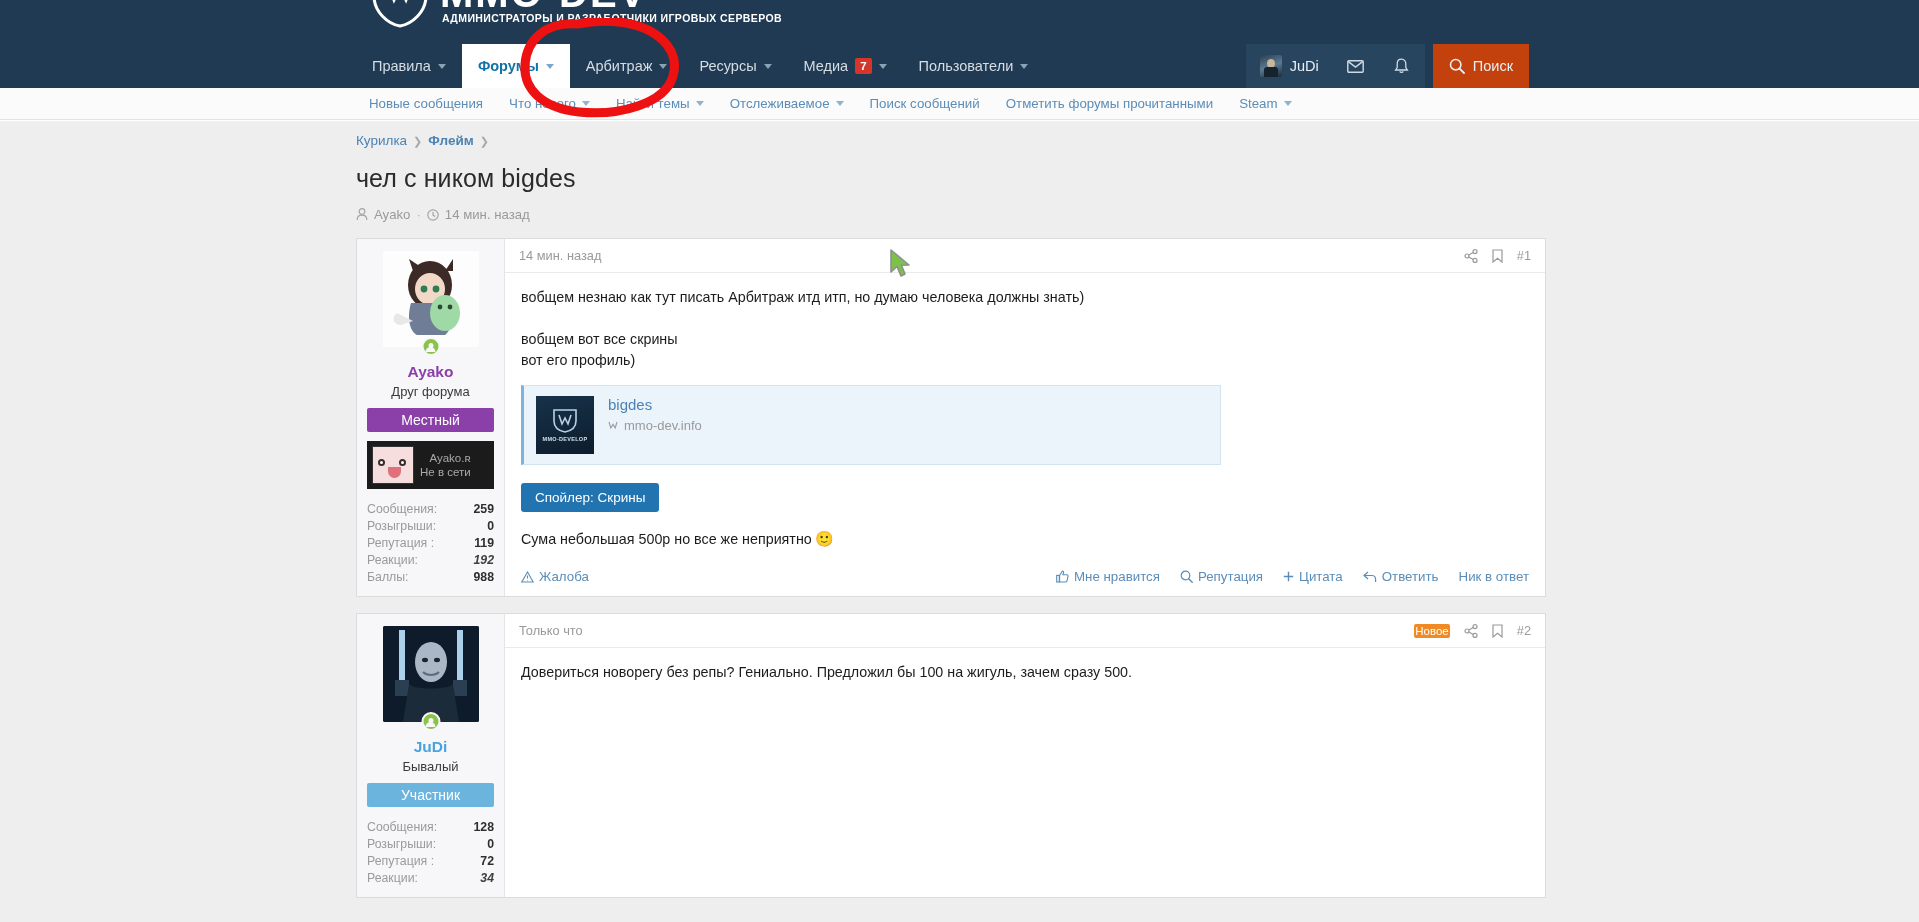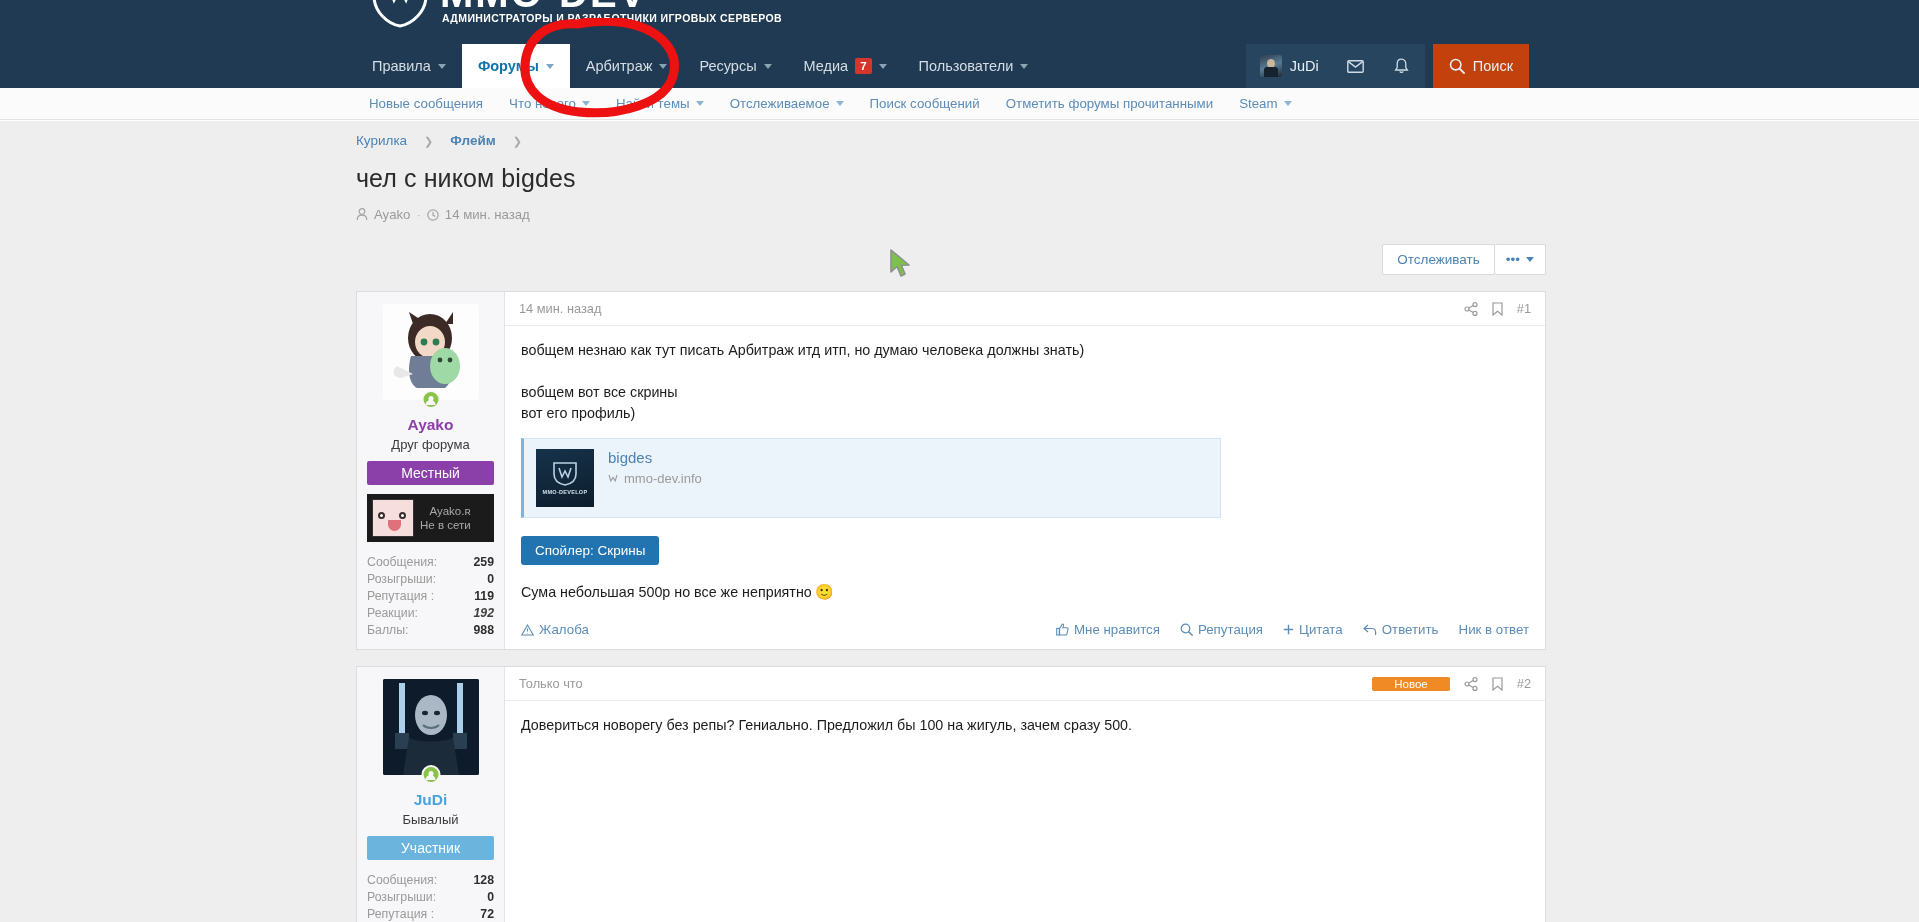--- a/index.html
+++ b/index.html
@@ -97,21 +97,21 @@
   }
   .subnav-item .caret { border-top-color: #8fb4d0; }
 
   
   .content {
     position: absolute; top: 121px; left: 0; width: 1919px; height: 801px;
     background: #eeeeee;
   }
   .container { margin-left: 356px; width: 1190px; padding-top: 12px; }
 
-  .breadcrumb { display: flex; align-items: flex-end; gap: 17px; font-size: 13.5px; }
+  .breadcrumb { display: flex; align-items: flex-end; gap: 6px; font-size: 13.5px; }
   .bc-link { color: #4b83b4; cursor: pointer; }
   .bc-link.bold { font-weight: bold; }
   .bc-sep { color: #a9a9a9; font-size: 11px; }
 
   .thread-title {
     font-size: 25px; color: #2b2b2b; margin-top: 16px;
     font-weight: normal; letter-spacing: .1px;
   }
   .thread-meta {
     display: flex; align-items: center; gap: 6px;
@@ -216,21 +216,21 @@
   .post-head {
     display: flex; align-items: center; padding: 8px 14px;
     border-bottom: 1px solid #eaeaea; min-height: 34px;
   }
   .post-time { color: #9a9a9a; font-size: 12.8px; }
   .post-head-right {
     margin-left: auto; display: flex; align-items: center; gap: 14px;
     color: #9a9a9a; font-size: 12.8px;
   }
   .new-badge {
-    background: #f08a24; color: #fff; font-size: 11.5px; padding: 1px 22px;
+    background: #f08a24; color: #fff; font-size: 11.5px; padding: 1px 1px;
     border-radius: 2px; font-weight: normal;
   }
   .post-body { padding: 14px 16px 4px; flex: 1; }
   .post-text { font-size: 14.3px; color: #1c1c1c; line-height: 21px; }
   .spacer-line { height: 21px; }
 
   .link-card {
     margin-top: 14px; background: #ecf4fb; border: 1px solid #d3e3f0;
     border-left: 3px solid #7fb2d8; display: flex; gap: 14px;
     padding: 10px 12px; width: 700px; max-width: 100%;
@@ -406,27 +406,20 @@
         <span class="dot">·</span>
         <span class="ico">
           <svg width="12" height="12" viewBox="0 0 12 12">
             <circle cx="6" cy="6" r="5.2" fill="none" stroke="#a5a5a5" stroke-width="1.2"></circle>
             <path d="M6 3 L6 6.2 L8.2 7.4" fill="none" stroke="#a5a5a5" stroke-width="1.2"></path>
           </svg>
         </span>
         <span>14 мин. назад</span>
       </div>
 
-      <div class="thread-actions">
-        <button class="btn">Отслеживать</button>
-        <div class="btn-more">
-          <span>•••</span>
-          <i class="caret" style="border-top-color:#4b83b4"></i>
-        </div>
-      </div>
 
       <div class="post">
         <div class="post-side">
           <div class="avatar-box">
             <div class="avatar-img av-ayako">
               <svg width="96" height="96" viewBox="0 0 96 96">
                 <rect width="96" height="96" fill="#fdfdfd"></rect>
                 <path d="M30 20 L26 8 L38 16 Z" fill="#3b2a26"></path>
                 <path d="M62 20 L70 8 L70 20 Z" fill="#3b2a26"></path>
                 <ellipse cx="47" cy="34" rx="22" ry="24" fill="#3b2a26"></ellipse>

